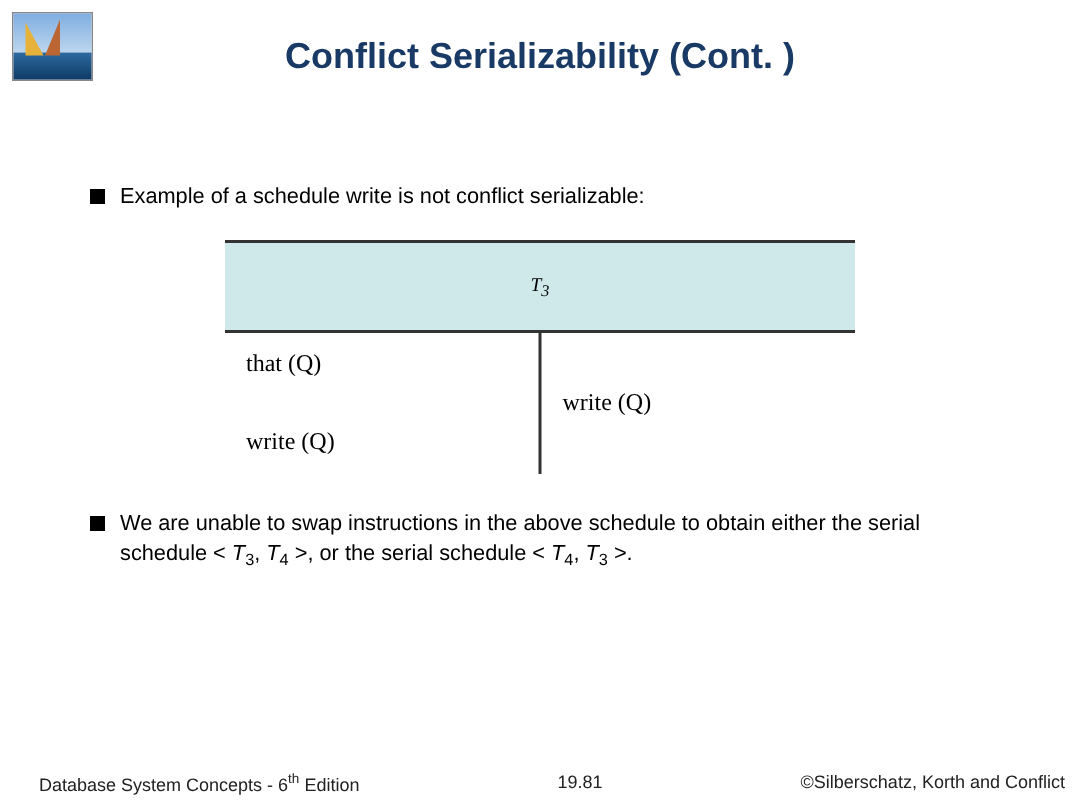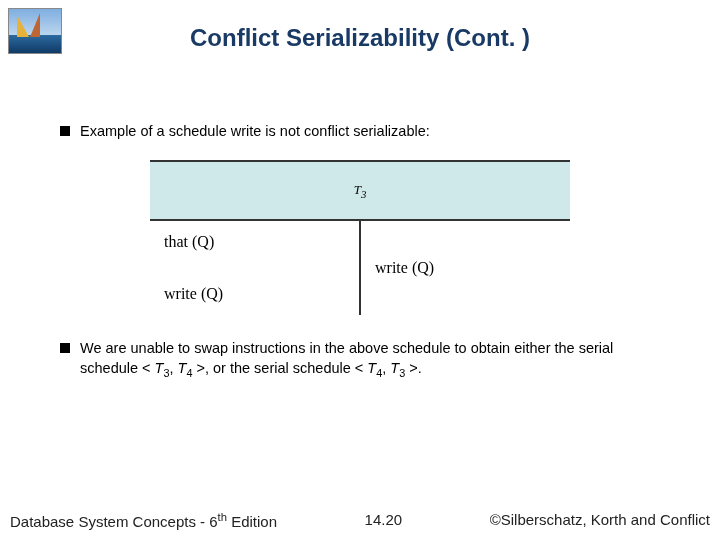--- a/index.html
+++ b/index.html
@@ -78,26 +78,26 @@
   .sched-col {
     flex: 1;
     padding: 8px 0 8px 14px;
   }
   .sched-col.left { border-right: 2px solid #333; }
   .sched-row { height: 26px; display:flex; align-items:center; }
 
   .footer {
     position: absolute;
     bottom: 10px;
-    left: 0;
+    left: 16px;
     right: 0;
     display: flex;
     justify-content: space-between;
     padding: 0 10px;
-    font-size: 15px;
+    font-size: 12px;
     color: #222;
   }
   .footer .sup { font-size: 0.75em; vertical-align: super; }
 </style>
 </head>
 <body>
 
 <div class="logo">
   <div class="sky"></div>
     <div class="sea"></div>
@@ -134,15 +134,15 @@
 
   <div class="bullet-row">
     <div class="bullet-sq"></div>
     <div class="bullet-text">We are unable to swap instructions in the above schedule to obtain either the serial schedule &lt; <i>T</i><span class="sub">3</span>, <i>T</i><span class="sub">4</span> &gt;, or the serial schedule &lt; <i>T</i><span class="sub">4</span>, <i>T</i><span class="sub">3</span> &gt;.</div>
   </div>
 
 </div>
 
 <div class="footer">
   <div>Database System Concepts - 6<span class="sup">th</span> Edition</div>
-  <div>14.20</div>
+  <div>19.81</div>
   <div>©Silberschatz, Korth and Conflict</div>
 </div>
 
 </body></html>

